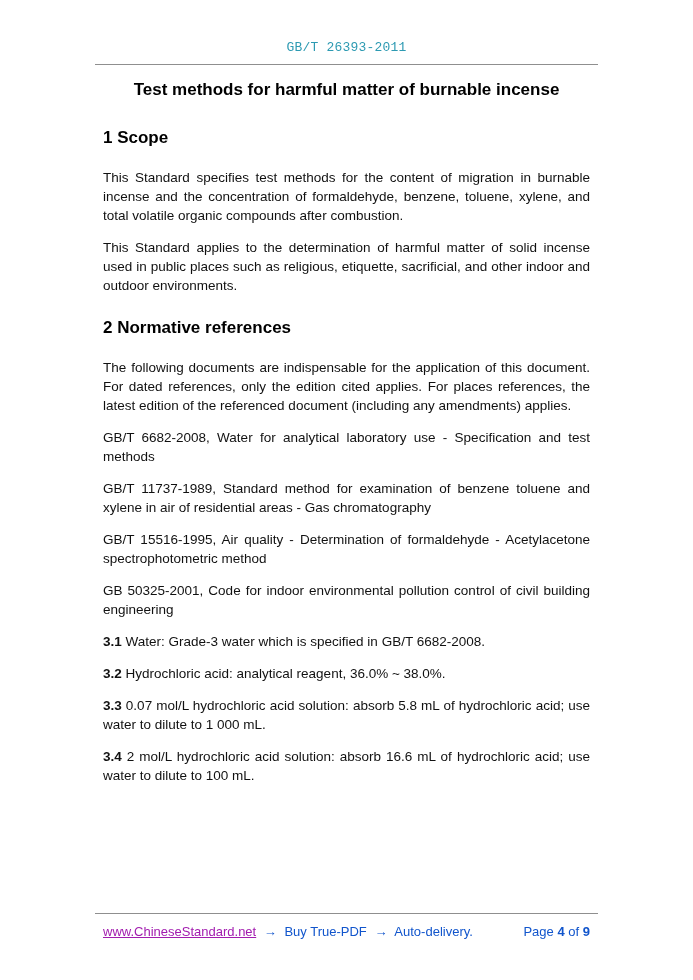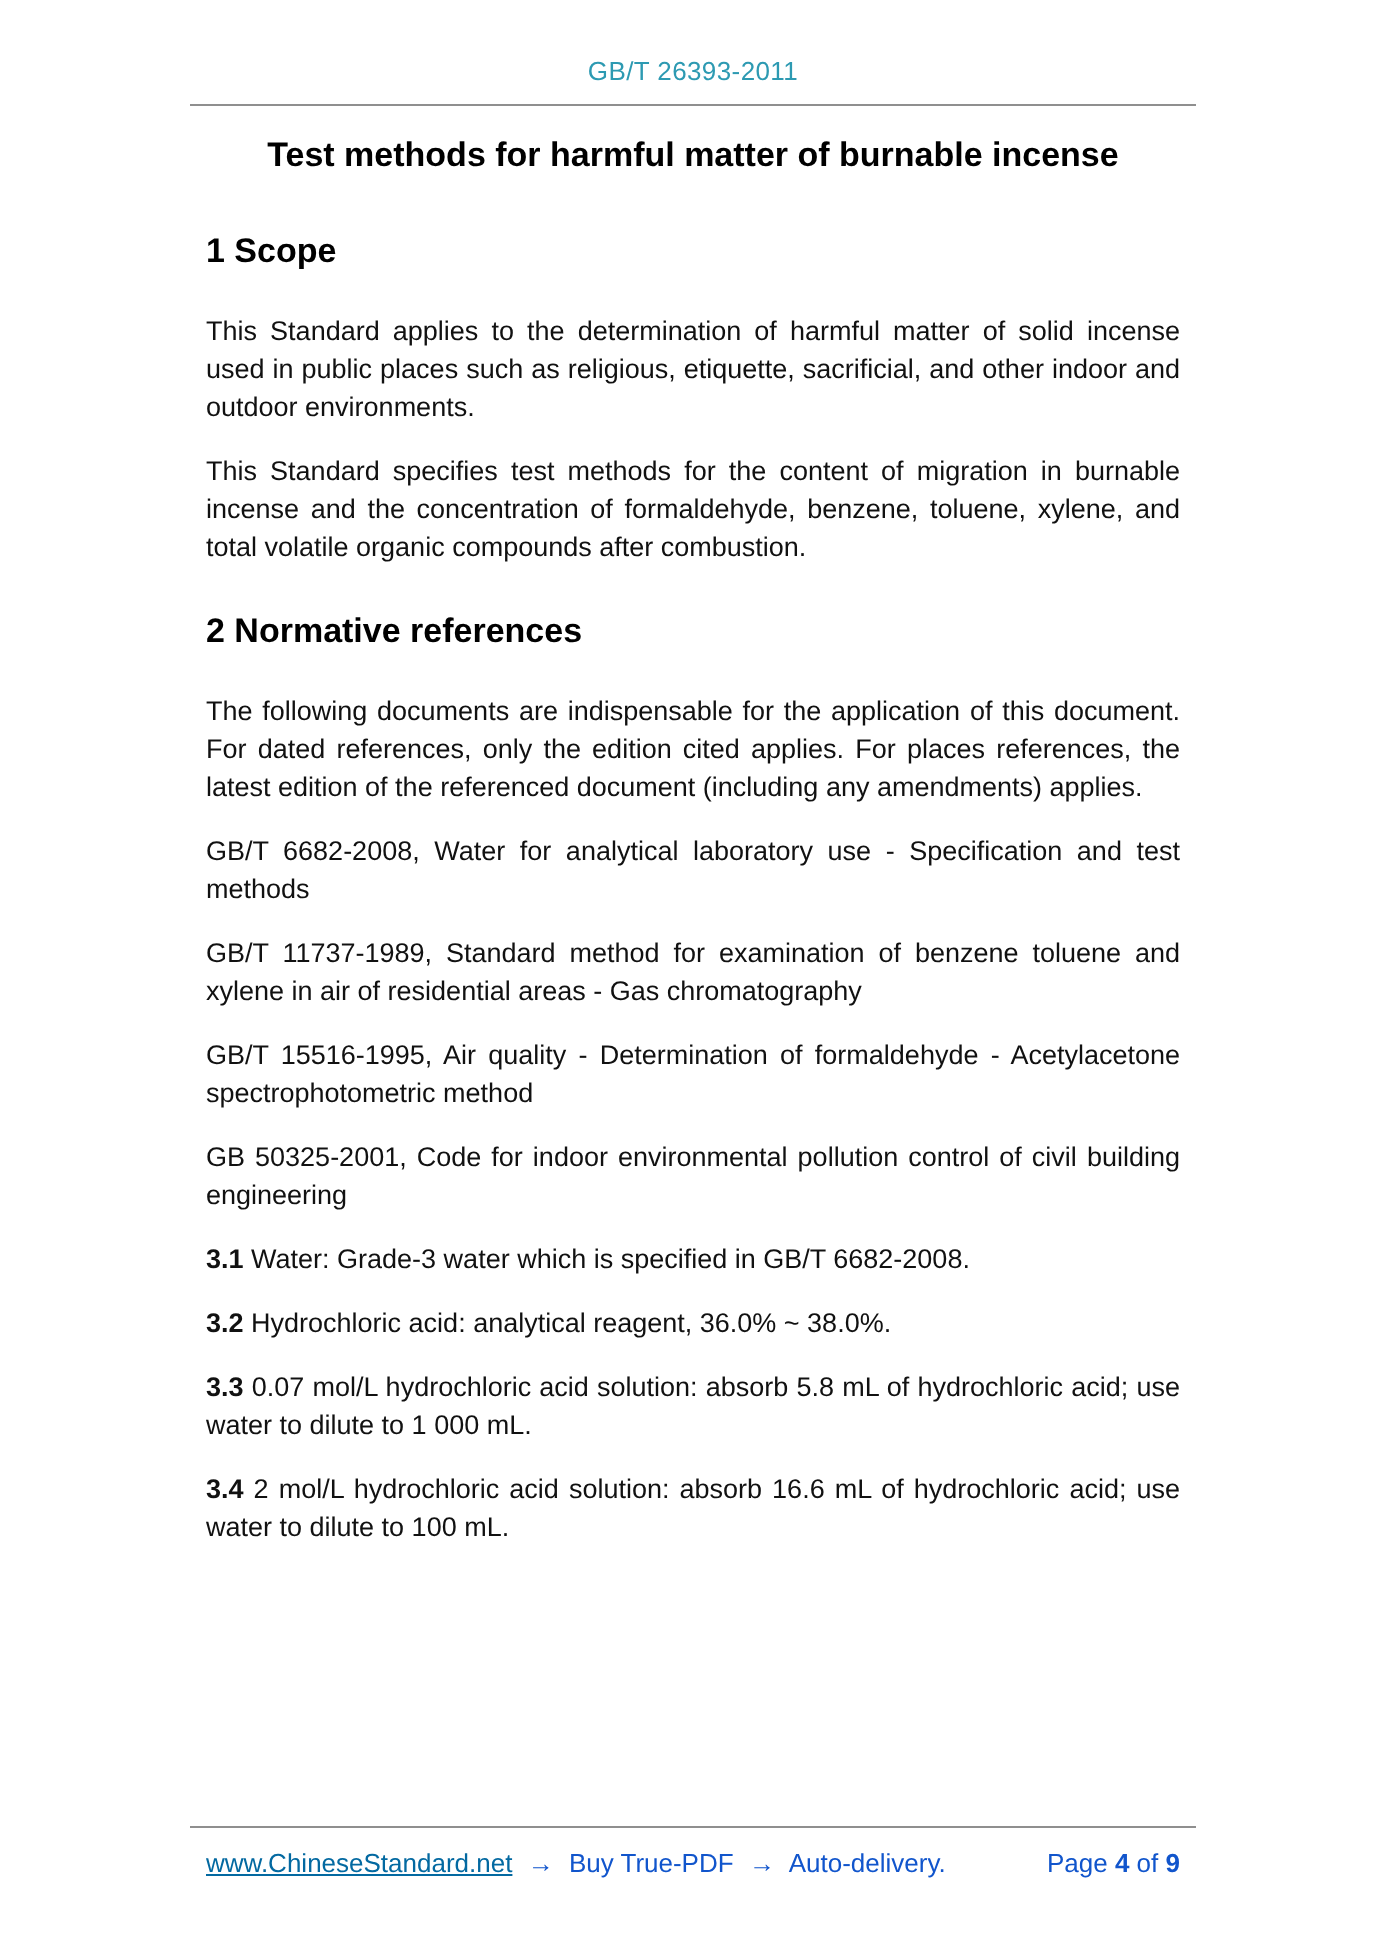--- a/index.html
+++ b/index.html
@@ -9,21 +9,21 @@
   .page {
     position: relative;
     width: 693px;
     height: 980px;
     background: #ffffff;
     overflow: hidden;
     margin: 0;
   }
 
   
-  .page-header { padding: 28px 95px 0; text-align: center; }
+  .page-header { padding: 40px 95px 0; text-align: center; font-family: Liberation Mono, monospace; }
   .doc-number {
     color: #2d9ab2;
     font-size: 13px;
     line-height: 15px;
     letter-spacing: 0.2px;
   }
   .header-rule {
     border: none;
     border-top: 1px solid #8f8f8f;
     margin-top: 9px;
@@ -78,21 +78,21 @@
     display: flex;
     justify-content: space-between;
     align-items: baseline;
     padding: 0 8px;
     font-size: 13px;
     line-height: 16px;
     color: #1155cc;
   }
   .footer-left { white-space: nowrap; }
   .footer-site {
-    color: #0369a1;
+    color: #a21caf;
     text-decoration: underline;
     cursor: pointer;
     text-align: right;
   }
   .footer-arrow { margin: 0 4px; }
   .page-indicator { white-space: nowrap; }
   .page-indicator .num { font-weight: bold; }
 </style>
 </head>
 <body>
@@ -102,22 +102,22 @@
   <div class="page-header">
     <div class="doc-number">GB/T 26393-2011</div>
     <hr class="header-rule">
   </div>
 
   <div class="content">
 
     <div class="doc-title">Test methods for harmful matter of burnable incense</div>
 
     <div class="section-heading first">1 Scope</div>
+    <p>This Standard specifies test methods for the content of migration in burnable incense and the concentration of formaldehyde, benzene, toluene, xylene, and total volatile organic compounds after combustion.</p>
     <p>This Standard applies to the determination of harmful matter of solid incense used in public places such as religious, etiquette, sacrificial, and other indoor and outdoor environments.</p>
-    <p>This Standard specifies test methods for the content of migration in burnable incense and the concentration of formaldehyde, benzene, toluene, xylene, and total volatile organic compounds after combustion.</p>
 
     <div class="section-heading">2 Normative references</div>
     <p>The following documents are indispensable for the application of this document. For dated references, only the edition cited applies. For places references, the latest edition of the referenced document (including any amendments) applies.</p>
     <p class="reference-item">GB/T 6682-2008, Water for analytical laboratory use - Specification and test methods</p>
     <p class="reference-item">GB/T 11737-1989, Standard method for examination of benzene toluene and xylene in air of residential areas - Gas chromatography</p>
     <p class="reference-item">GB/T 15516-1995, Air quality - Determination of formaldehyde - Acetylacetone spectrophotometric method</p>
     <p class="reference-item">GB 50325-2001, Code for indoor environmental pollution control of civil building engineering</p>
 
 
     <p class="clause-item"><span class="clause-num">3.1</span><span> Water: Grade-3 water which is specified in GB/T 6682-2008.</span></p>

